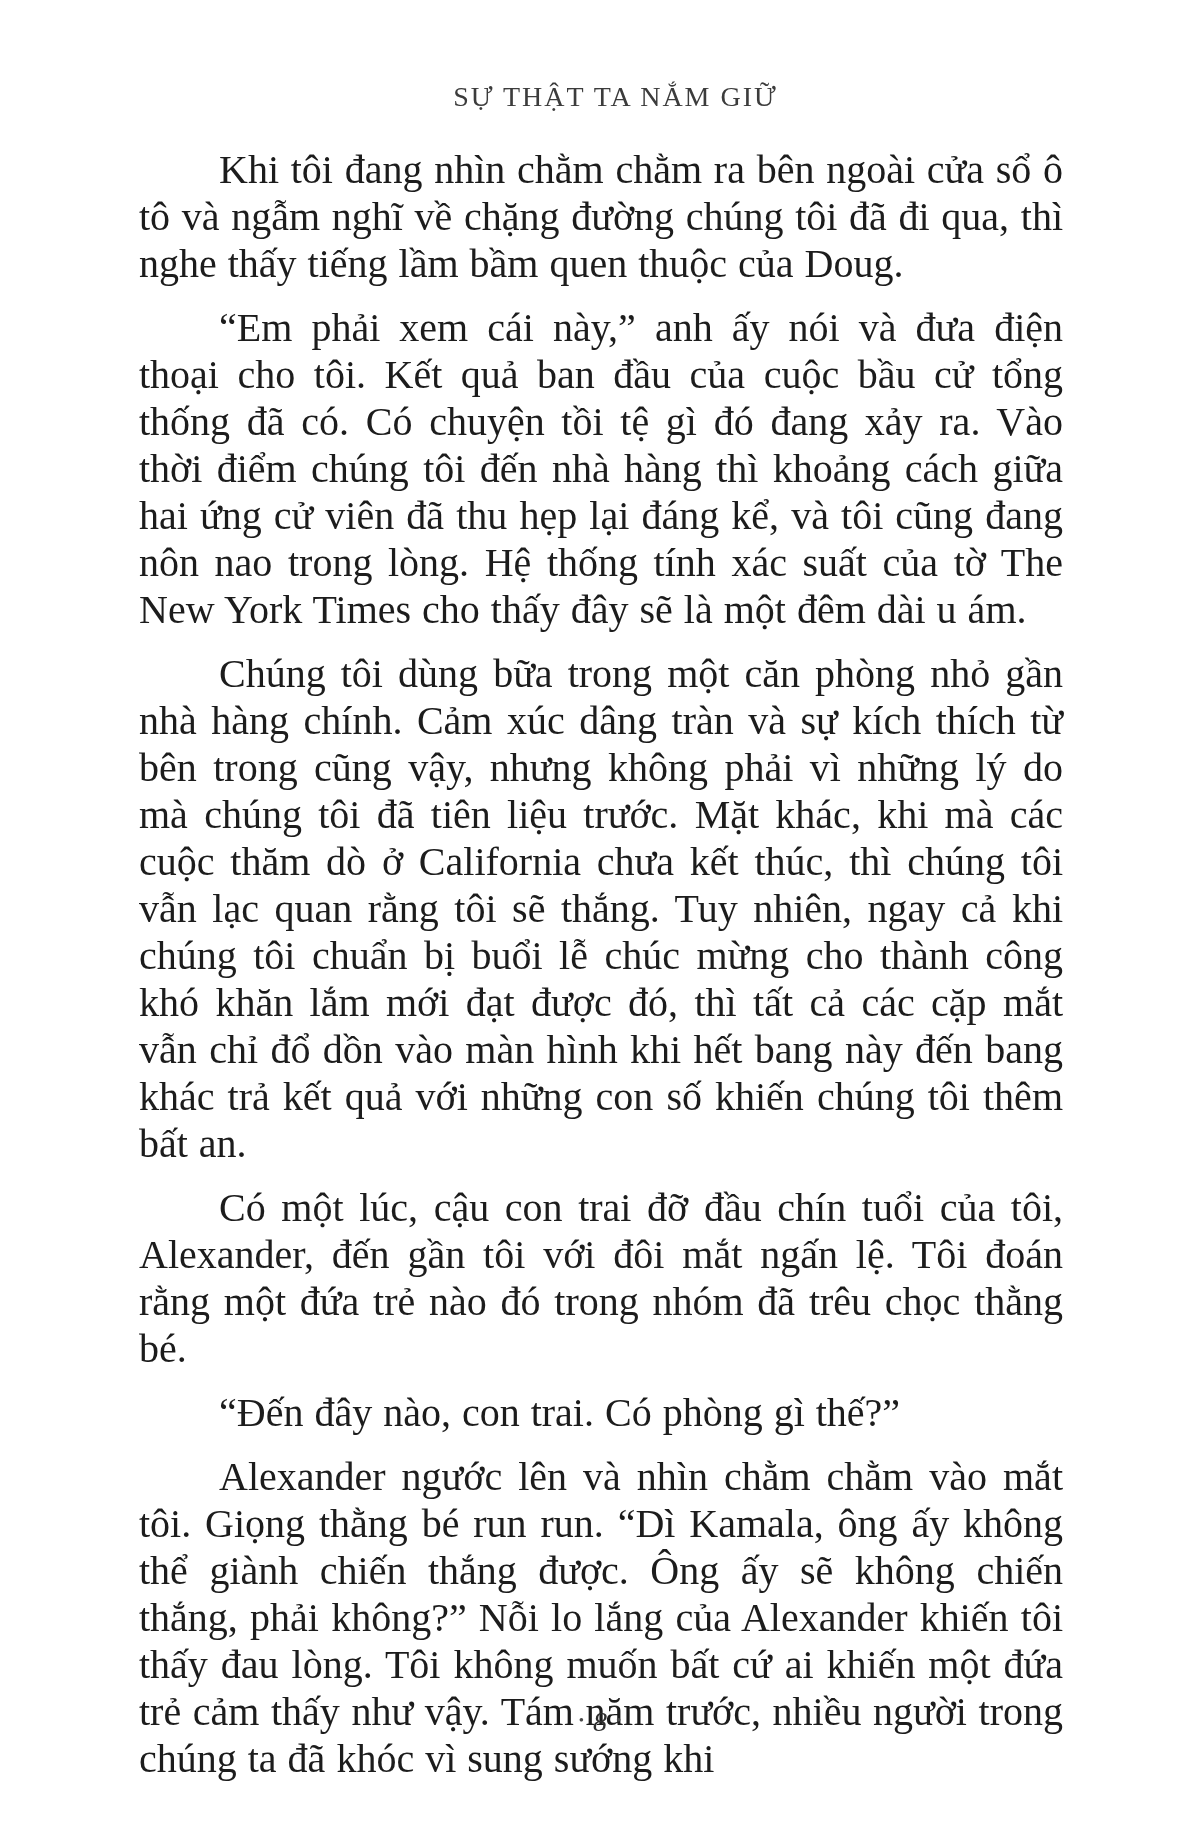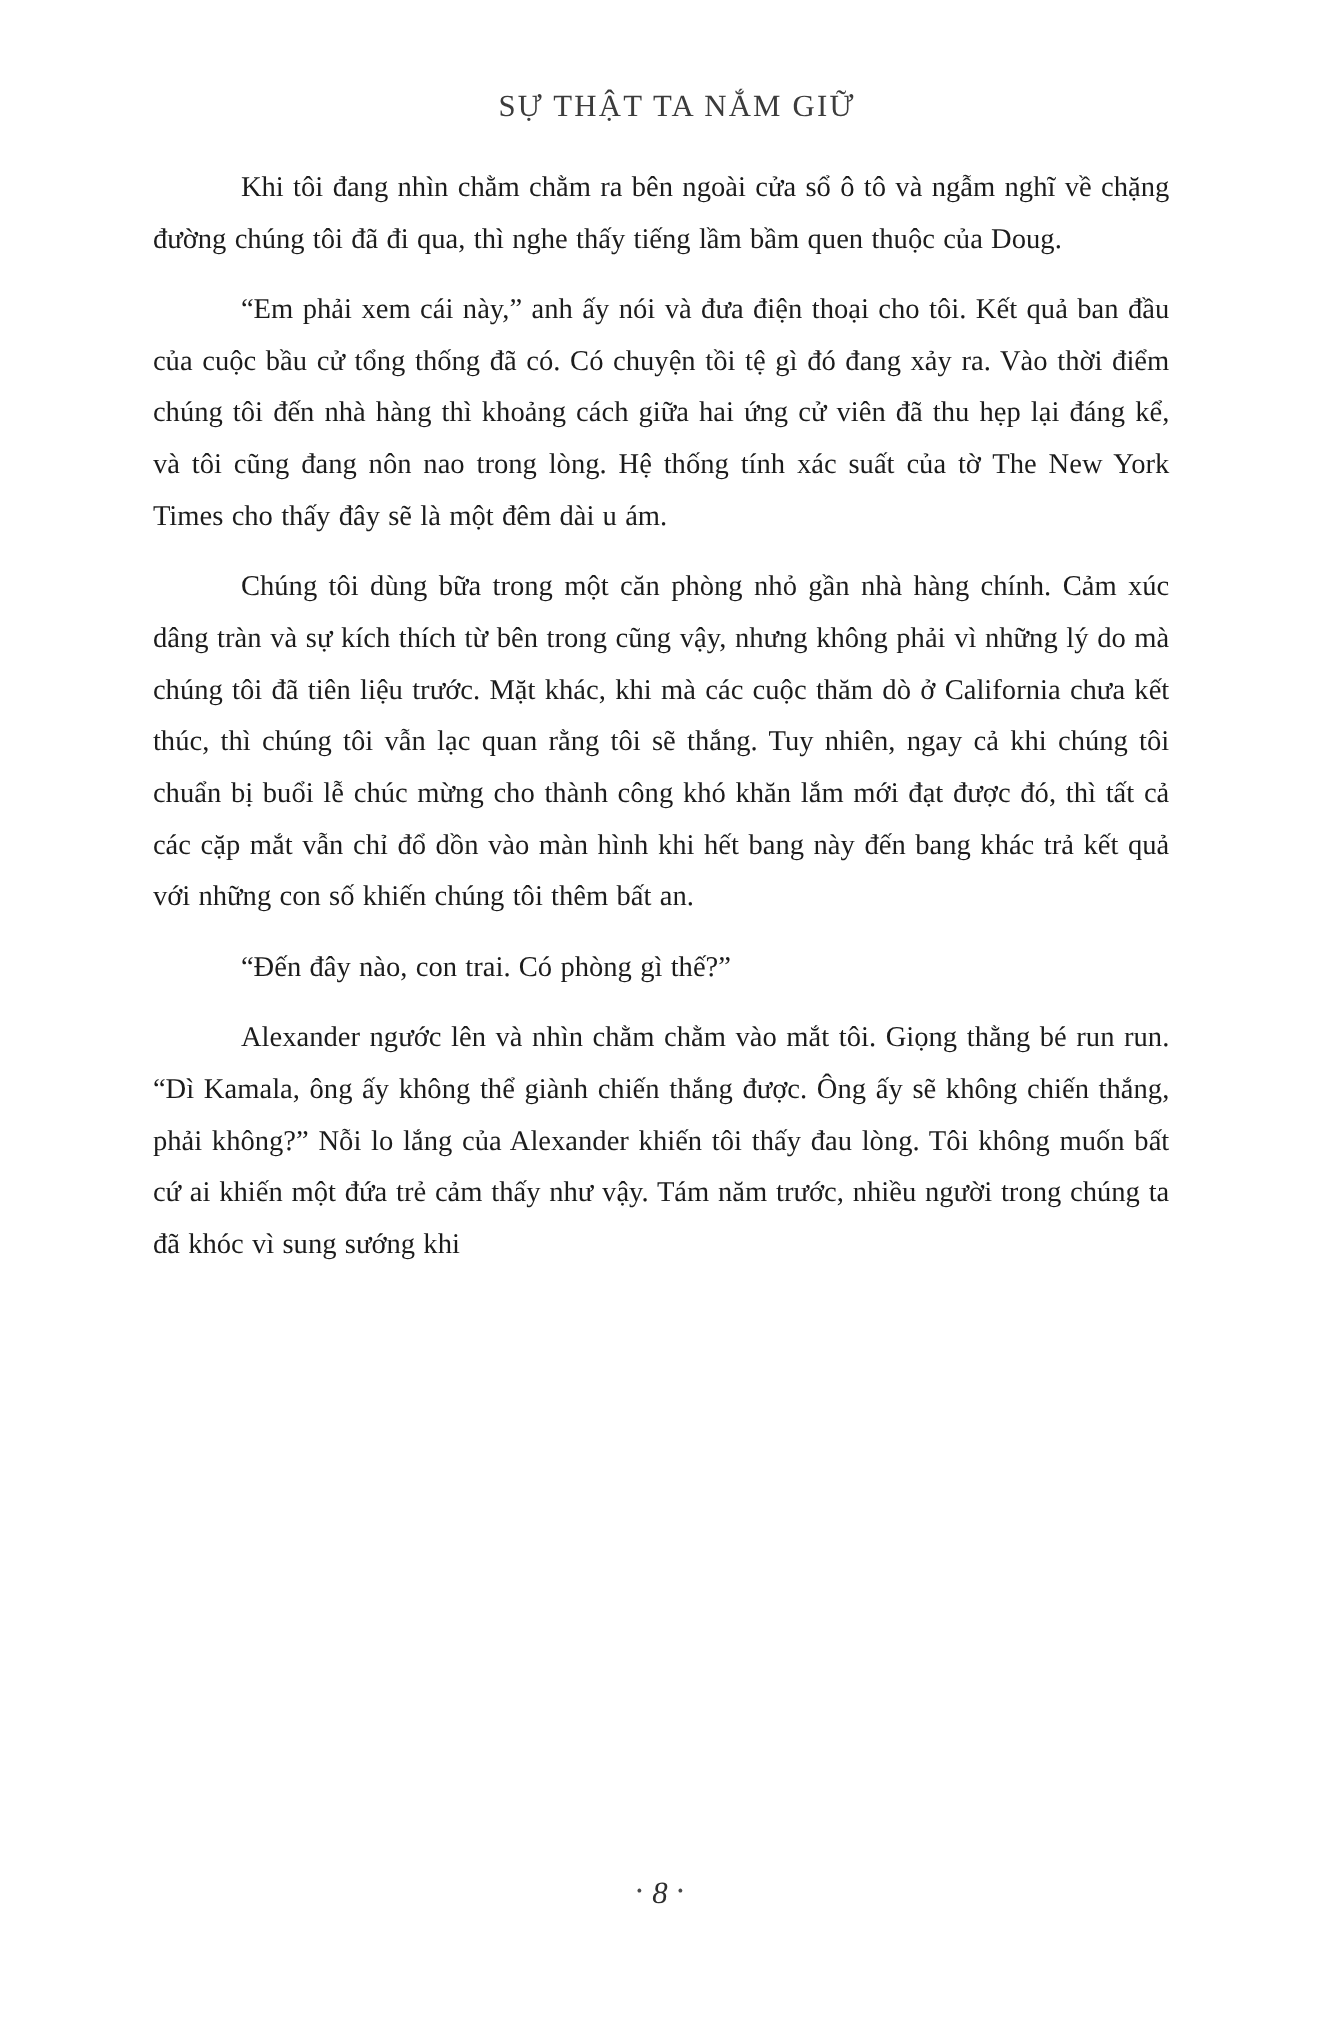--- a/index.html
+++ b/index.html
@@ -30,21 +30,21 @@
     padding-left: 31px;
   }
   .text-block {
     position: absolute;
     top: 146px;
     left: 139px;
     width: 924px;
   }
   .text-block p {
     margin: 0 0 17px 0;
-    font-size: 26px;
+    font-size: 40px;
     line-height: 47px;
     text-align: justify;
     text-indent: 80px;
     word-spacing: 1px;
   }
   .page-footer {
     position: absolute;
     top: 1706px;
     left: 0;
     right: 0;
@@ -68,20 +68,21 @@
 <body>
 
 <div class="page">
 
   <div class="running-head">SỰ THẬT TA NẮM GIỮ</div>
 
   <main class="text-block">
     <p>Khi tôi đang nhìn chằm chằm ra bên ngoài cửa sổ ô tô và ngẫm nghĩ về chặng đường chúng tôi đã đi qua, thì nghe thấy tiếng lầm bầm quen thuộc của Doug.</p>
     <p>“Em phải xem cái này,” anh ấy nói và đưa điện thoại cho tôi. Kết quả ban đầu của cuộc bầu cử tổng thống đã có. Có chuyện tồi tệ gì đó đang xảy ra. Vào thời điểm chúng tôi đến nhà hàng thì khoảng cách giữa hai ứng cử viên đã thu hẹp lại đáng kể, và tôi cũng đang nôn nao trong lòng. Hệ thống tính xác suất của tờ The New York Times cho thấy đây sẽ là một đêm dài u ám.</p>
     <p>Chúng tôi dùng bữa trong một căn phòng nhỏ gần nhà hàng chính. Cảm xúc dâng tràn và sự kích thích từ bên trong cũng vậy, nhưng không phải vì những lý do mà chúng tôi đã tiên liệu trước. Mặt khác, khi mà các cuộc thăm dò ở California chưa kết thúc, thì chúng tôi vẫn lạc quan rằng tôi sẽ thắng. Tuy nhiên, ngay cả khi chúng tôi chuẩn bị buổi lễ chúc mừng cho thành công khó khăn lắm mới đạt được đó, thì tất cả các cặp mắt vẫn chỉ đổ dồn vào màn hình khi hết bang này đến bang khác trả kết quả với những con số khiến chúng tôi thêm bất an.</p>
+    <p>Có một lúc, cậu con trai đỡ đầu chín tuổi của tôi, Alexander, đến gần tôi với đôi mắt ngấn lệ. Tôi đoán rằng một đứa trẻ nào đó trong nhóm đã trêu chọc thằng bé.</p>
     <p>“Đến đây nào, con trai. Có phòng gì thế?”</p>
     <p>Alexander ngước lên và nhìn chằm chằm vào mắt tôi. Giọng thằng bé run run. “Dì Kamala, ông ấy không thể giành chiến thắng được. Ông ấy sẽ không chiến thắng, phải không?” Nỗi lo lắng của Alexander khiến tôi thấy đau lòng. Tôi không muốn bất cứ ai khiến một đứa trẻ cảm thấy như vậy. Tám năm trước, nhiều người trong chúng ta đã khóc vì sung sướng khi</p>
   </main>
 
   <div class="page-footer">
     <span class="dot">•</span><span class="pagenum">8</span><span class="dot">•</span>
   </div>
 
 </div>
 

